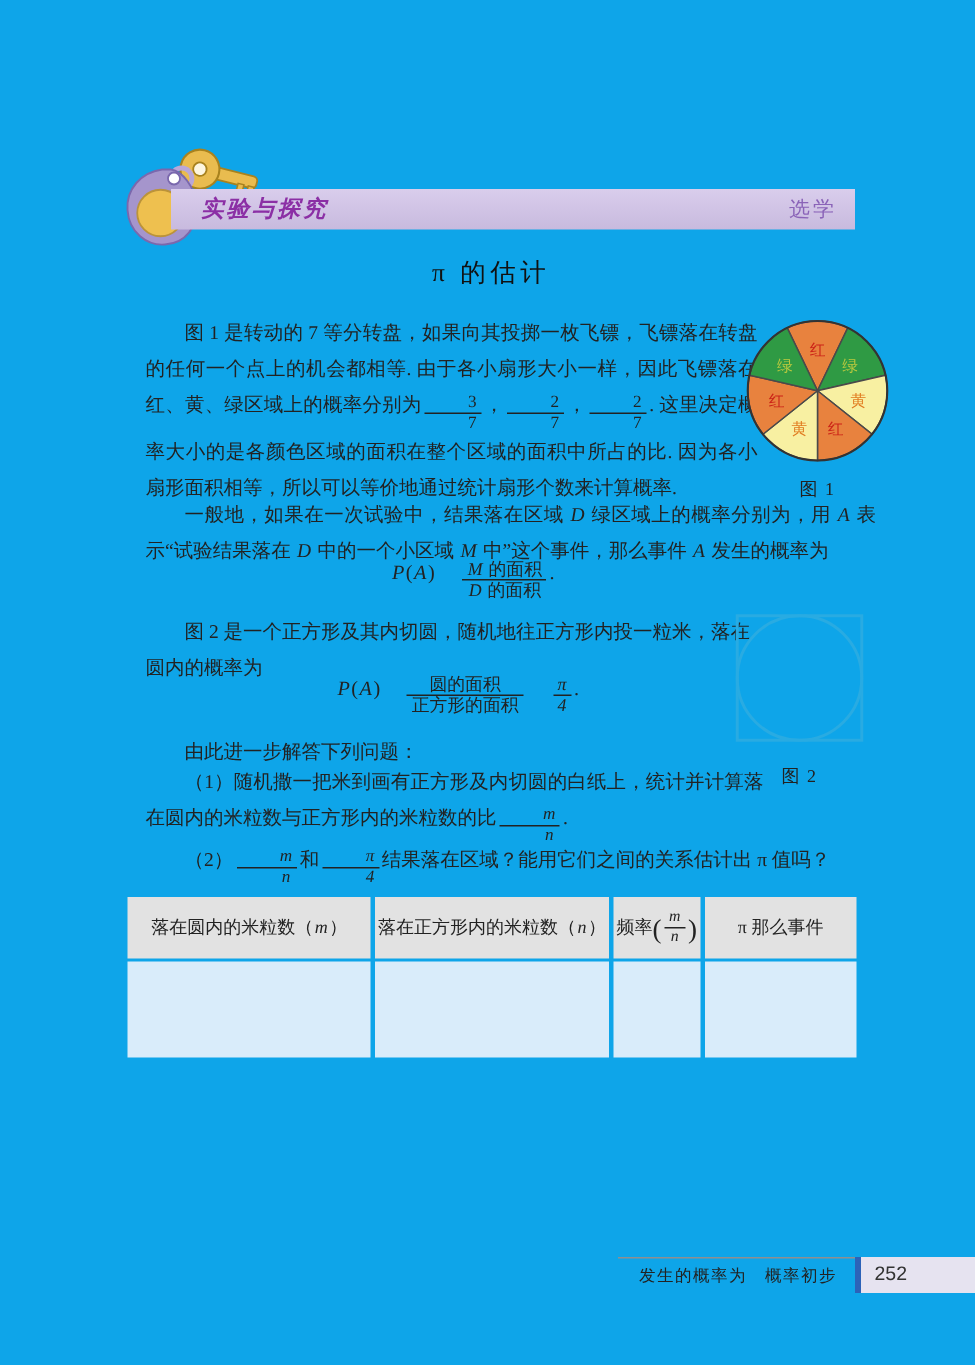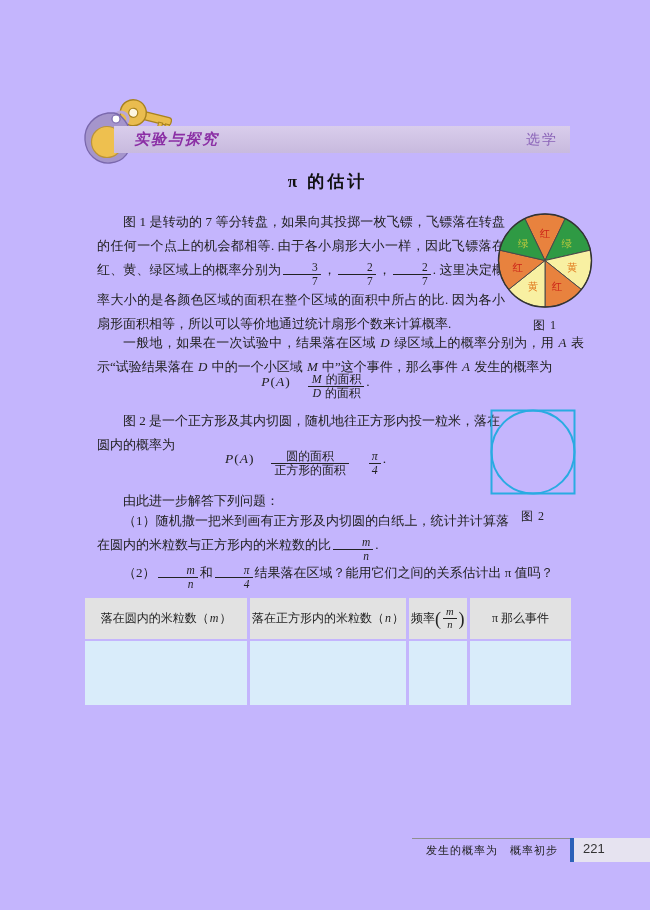--- a/index.html
+++ b/index.html
@@ -1,30 +1,30 @@
 <!DOCTYPE html>
 <html><head>
 <meta charset="utf-8">
 <style>
   html,body{margin:0;padding:0;background:#ffffff;}
-  .page{position:relative;width:650px;height:910px;background:#c4b5fd;overflow:hidden;
+  .page{position:relative;width:650px;height:910px;background:#0ea5e9;overflow:hidden;
         font-family:"Liberation Serif","DejaVu Serif",serif;color:#222;}
 
   
   .banner{position:absolute;left:114px;top:126px;width:456px;height:27px;
           background:linear-gradient(#d9cdec,#c8bade);display:flex;align-items:center;
           justify-content:space-between;padding:0;box-sizing:border-box;}
   .banner-title{margin-left:20px;font-size:15px;font-weight:bold;font-style:italic;
           color:#8b2fa5;letter-spacing:2px;}
   .banner-tag{margin-right:12px;font-size:14px;color:#8a63b8;letter-spacing:2px;}
   .key-icon{position:absolute;left:76px;top:92px;width:96px;height:74px;}
 
   
   .page-title{position:absolute;left:85px;top:170px;width:485px;text-align:center;
-          font-size:17px;letter-spacing:3px;color:#111;font-weight:bold;}
+          font-size:17px;letter-spacing:3px;color:#111;}
 
   
   .tb{position:absolute;font-size:13px;line-height:24px;text-align:justify;color:#222;}
   .indent{text-indent:2em;margin-left:12px;}
   .center{text-align:center;}
   .mvar{font-style:italic;font-family:"Liberation Serif",serif;padding:0 1px;}
   .frac{display:inline-block;vertical-align:-0.95em;text-align:center;
         line-height:1.15;font-size:0.88em;margin:0 2px;}
   .frac .num{display:block;padding:0 3px;border-bottom:1px solid #222;}
   .frac .den{display:block;padding:0 3px;}
@@ -160,16 +160,16 @@
       <div class="tcell c2"></div>
       <div class="tcell c3"></div>
       <div class="tcell c4"></div>
     </div>
   </div>
 
 
   <div class="footer">
     <div class="footer-chapter">发生的概率为　概率初步</div>
     <div class="footer-bar"></div>
-    <div class="footer-page">221</div>
+    <div class="footer-page">252</div>
   </div>
 
 </div>
 
 </body></html>

